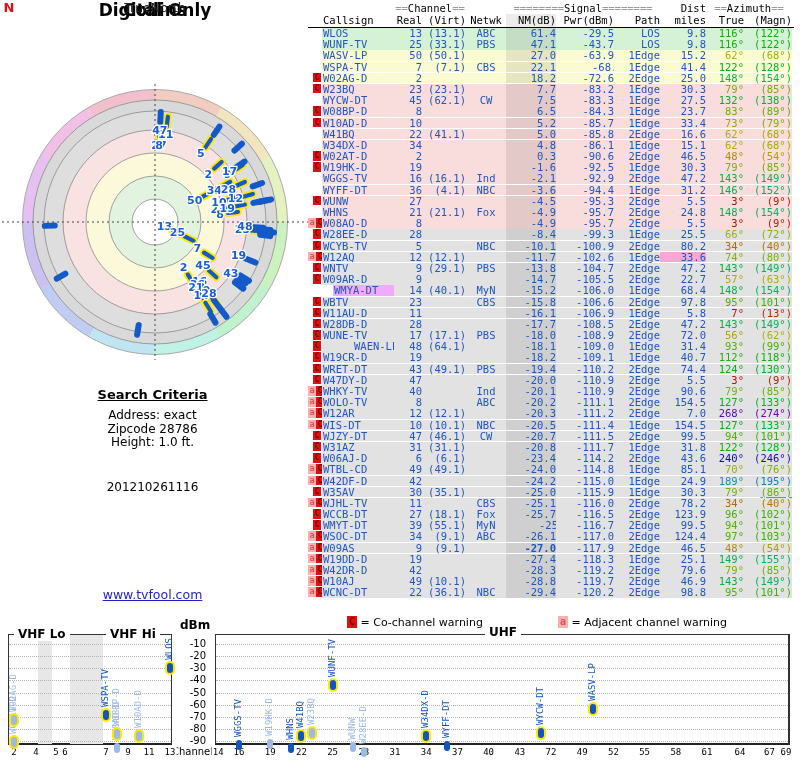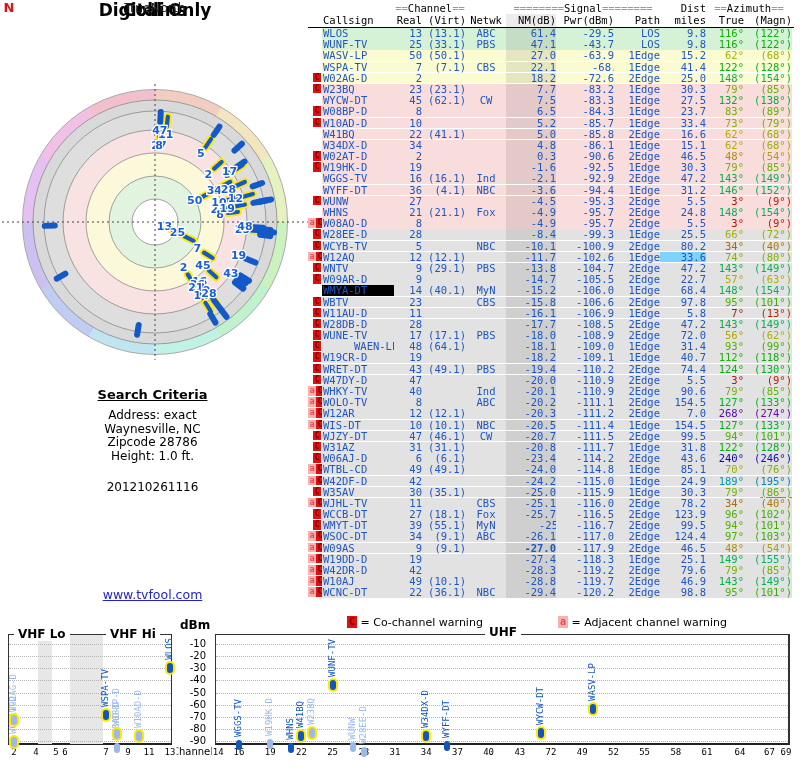--- a/index.html
+++ b/index.html
@@ -157,21 +157,20 @@
     <text x="229.6" y="115.2" text-anchor="middle" font-size="11" font-weight="bold" fill="#1b5ed2" stroke="#ffffff" stroke-width="2.5" paint-order="stroke" font-family="&quot;DejaVu Sans&quot;,sans-serif">17</text>
     <text x="245.0" y="170.2" text-anchor="middle" font-size="11" font-weight="bold" fill="#1b5ed2" stroke="#ffffff" stroke-width="2.5" paint-order="stroke" font-family="&quot;DejaVu Sans&quot;,sans-serif">48</text>
     <text x="238.6" y="199.3" text-anchor="middle" font-size="11" font-weight="bold" fill="#1b5ed2" stroke="#ffffff" stroke-width="2.5" paint-order="stroke" font-family="&quot;DejaVu Sans&quot;,sans-serif">19</text>
     <text x="230.8" y="216.6" text-anchor="middle" font-size="11" font-weight="bold" fill="#1b5ed2" stroke="#ffffff" stroke-width="2.5" paint-order="stroke" font-family="&quot;DejaVu Sans&quot;,sans-serif">43</text>
     <text x="159.8" y="73.6" text-anchor="middle" font-size="11" font-weight="bold" fill="#1b5ed2" stroke="#ffffff" stroke-width="2.5" paint-order="stroke" font-family="&quot;DejaVu Sans&quot;,sans-serif">47</text>
   </svg>
 
 <div class="abs search-head">Search Criteria</div>
 <div class="abs search-lines">
   <div>Address: exact</div>
-  <div>Waynesville, NC</div>
   <div>Zipcode 28786</div>
   <div>Height: 1.0 ft.</div>
 </div>
 <div class="abs datecode">
   <div>201210261116</div>
 </div>
 <div class="abs site-link">
   <span>www.tvfool.com</span>
 </div>
 
@@ -458,21 +457,21 @@
       </div>
       <div class="grid trow">
         <span class="wcell c"><span class="badge badge-a">a</span><span class="badge badge-c">C</span></span>
         <span class="cl c" style="background: rgb(226, 226, 226);">W12AQ</span>
         <span class="crr c" style="background: rgb(226, 226, 226);">12</span>
         <span class="crr c" style="background: rgb(226, 226, 226);">(12.1)</span>
         <span class="ccn c" style="background: rgb(226, 226, 226);"></span>
         <span class="crr c nmshade" style="background: linear-gradient(rgba(0, 0, 0, 0.086), rgba(0, 0, 0, 0.086)) rgb(226, 226, 226);">-11.7</span>
         <span class="crr c" style="background: rgb(226, 226, 226);">-102.6</span>
         <span class="crr c" style="background: rgb(226, 226, 226);">1Edge</span>
-        <span class="crr c" style="background: #7dd3fc;">33.6</span>
+        <span class="crr c" style="background: #f9a8d4;">33.6</span>
         <span class="crr c" style="background: rgb(226, 226, 226); color: rgb(137, 176, 7);">74°</span>
         <span class="crr c" style="background: rgb(226, 226, 226); color: rgb(120, 176, 7);">(80°)</span>
       </div>
       <div class="grid trow">
         <span class="wcell c"><span class="badge badge-c">C</span></span>
         <span class="cl c" style="background: rgb(226, 226, 226);">WNTV</span>
         <span class="crr c" style="background: rgb(226, 226, 226);">9</span>
         <span class="crr c" style="background: rgb(226, 226, 226);">(29.1)</span>
         <span class="ccn c" style="background: rgb(226, 226, 226);">PBS</span>
         <span class="crr c nmshade" style="background: linear-gradient(rgba(0, 0, 0, 0.086), rgba(0, 0, 0, 0.086)) rgb(226, 226, 226);">-13.8</span>
@@ -490,21 +489,21 @@
         <span class="ccn c" style="background: rgb(226, 226, 226);"></span>
         <span class="crr c nmshade" style="background: linear-gradient(rgba(0, 0, 0, 0.086), rgba(0, 0, 0, 0.086)) rgb(226, 226, 226);">-14.7</span>
         <span class="crr c" style="background: rgb(226, 226, 226);">-105.5</span>
         <span class="crr c" style="background: rgb(226, 226, 226);">2Edge</span>
         <span class="crr c" style="background: rgb(226, 226, 226);">22.7</span>
         <span class="crr c" style="background: rgb(226, 226, 226); color: rgb(176, 168, 7);">57°</span>
         <span class="crr c" style="background: rgb(226, 226, 226); color: rgb(168, 176, 7);">(63°)</span>
       </div>
       <div class="grid trow">
         <span class="wcell c"></span>
-        <span class="cl c" style="background: #000000;">WMYA-DT</span>
+        <span class="cl c" style="background: #f0abfc; margin-left: 11px;">WMYA-DT</span>
         <span class="crr c" style="background: rgb(226, 226, 226);">14</span>
         <span class="crr c" style="background: rgb(226, 226, 226);">(40.1)</span>
         <span class="ccn c" style="background: rgb(226, 226, 226);">MyN</span>
         <span class="crr c nmshade" style="background: linear-gradient(rgba(0, 0, 0, 0.086), rgba(0, 0, 0, 0.086)) rgb(226, 226, 226);">-15.2</span>
         <span class="crr c" style="background: rgb(226, 226, 226);">-106.0</span>
         <span class="crr c" style="background: rgb(226, 226, 226);">1Edge</span>
         <span class="crr c" style="background: rgb(226, 226, 226);">68.4</span>
         <span class="crr c" style="background: rgb(226, 226, 226); color: rgb(7, 176, 86);">148°</span>
         <span class="crr c" style="background: rgb(226, 226, 226); color: rgb(7, 176, 103);">(154°)</span>
       </div>

